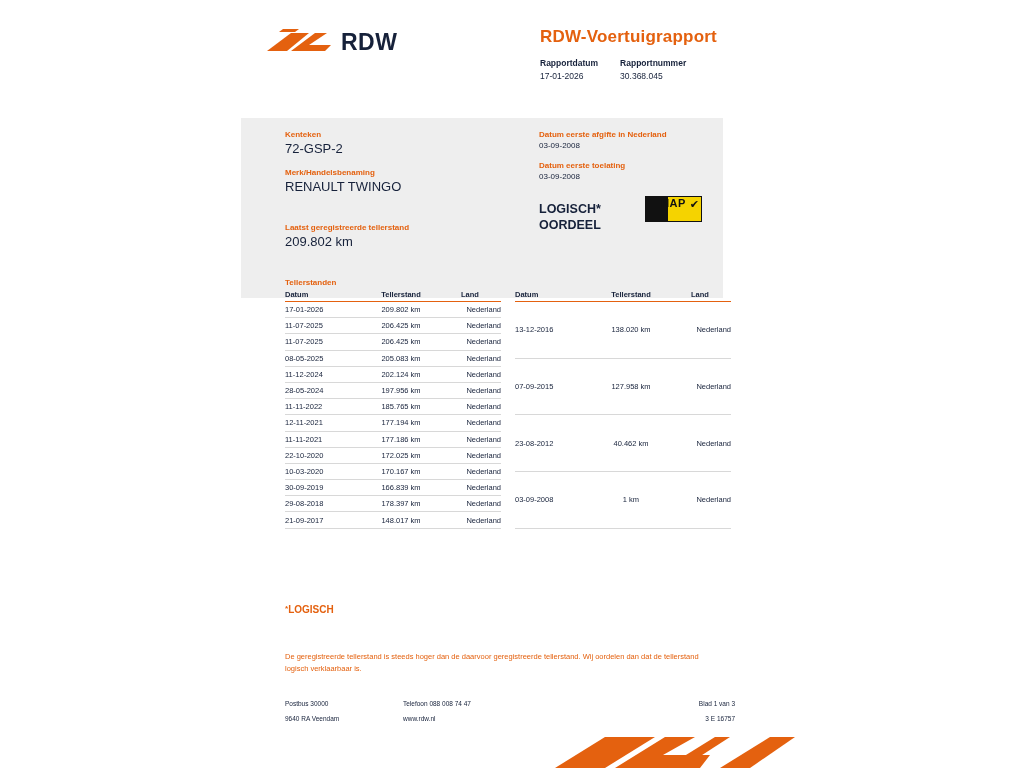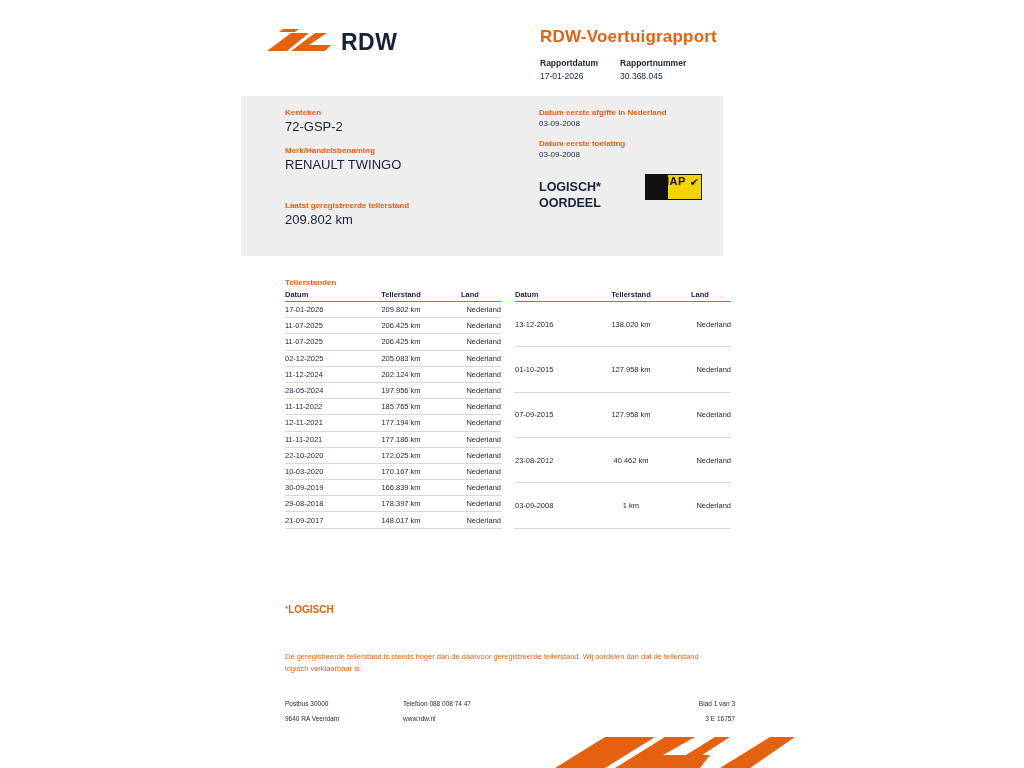--- a/index.html
+++ b/index.html
@@ -76,23 +76,23 @@
   .meta-value {
     font-size: 8.5px;
     color: #16213a;
     white-space: nowrap;
   }
 
   
   .summary {
     position: absolute;
     left: 241px;
-    top: 96px;
+    top: 118px;
     width: 482px;
-    height: 160px;
+    height: 180px;
     background: #eeeeee;
   }
   .sum-left { position: absolute; left: 44px; top: 12px; width: 230px; }
   .sum-right { position: absolute; left: 298px; top: 12px; width: 180px; }
   .fld-label {
     font-size: 8px;
     font-weight: bold;
     color: #e4610f;
     margin-bottom: 2px;
   }
@@ -325,21 +325,21 @@
               <td>11-07-2025</td>
               <td class="c">206.425 km</td>
               <td class="r">Nederland</td>
             </tr>
             <tr>
               <td>11-07-2025</td>
               <td class="c">206.425 km</td>
               <td class="r">Nederland</td>
             </tr>
             <tr>
-              <td>02-12-2025</td>
+              <td>08-05-2025</td>
               <td class="c">205.083 km</td>
               <td class="r">Nederland</td>
             </tr>
             <tr>
               <td>11-12-2024</td>
               <td class="c">202.124 km</td>
               <td class="r">Nederland</td>
             </tr>
             <tr>
               <td>28-05-2024</td>
@@ -402,25 +402,20 @@
             <th class="r">Land</th>
           </tr>
         </thead>
         <tbody id="right-body">
             <tr>
               <td>13-12-2016</td>
               <td class="c">138.020 km</td>
               <td class="r">Nederland</td>
             </tr>
             <tr>
-              <td>01-10-2015</td>
-              <td class="c">127.958 km</td>
-              <td class="r">Nederland</td>
-            </tr>
-            <tr>
               <td>07-09-2015</td>
               <td class="c">127.958 km</td>
               <td class="r">Nederland</td>
             </tr>
             <tr>
               <td>23-08-2012</td>
               <td class="c">40.462 km</td>
               <td class="r">Nederland</td>
             </tr>
             <tr>

